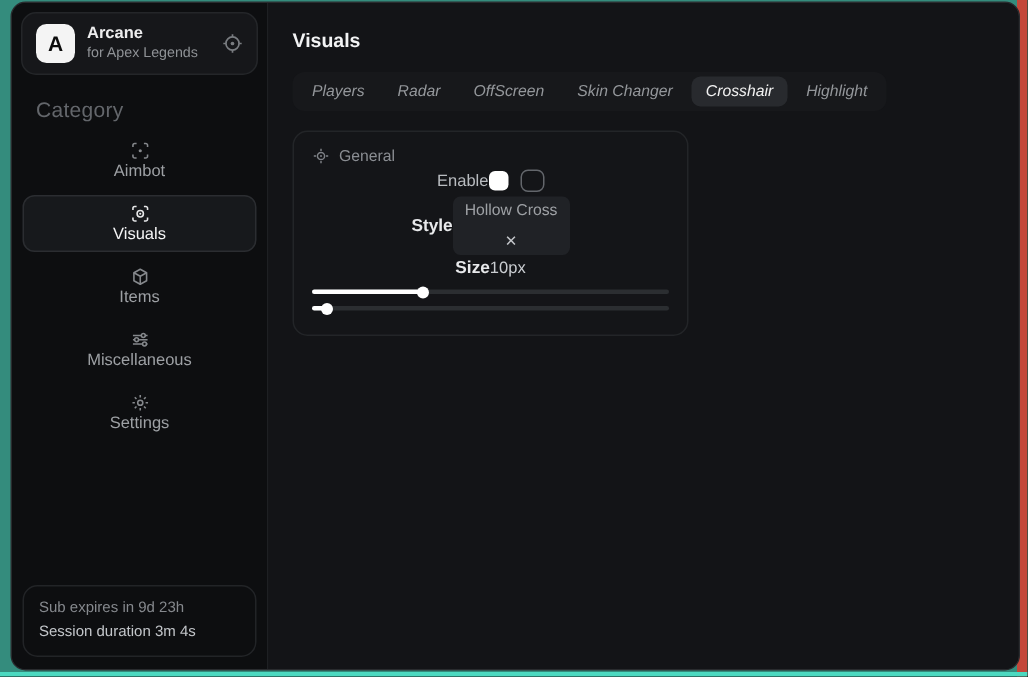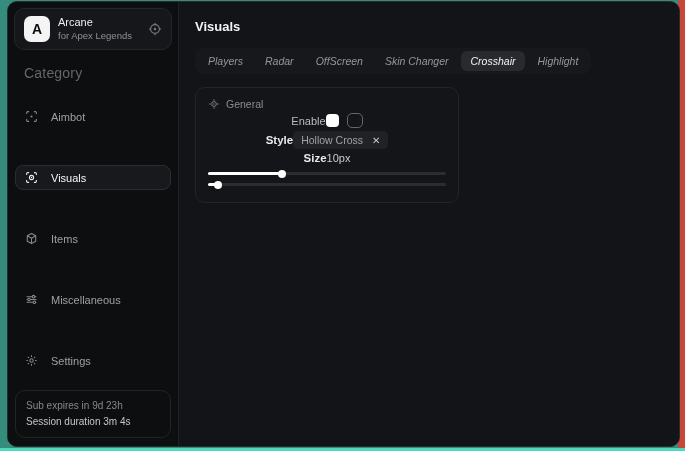--- a/index.html
+++ b/index.html
@@ -23,31 +23,31 @@
   .app-card {
     background:#16171a; border:1px solid #242629; border-radius:10px;
     padding:7px 9px; display:flex; align-items:center; gap:8px;
   }
   .app-logo {
     width:26px; height:26px; background:#f4f4f4; border-radius:7px;
     display:flex; align-items:center; justify-content:center;
     color:#0c0c0c; font-weight:bold; font-size:14px;
   }
   .app-meta { flex:1; line-height:1.25; }
-  .app-name { font-size:11px; font-weight:normal; color:#ededee; }
+  .app-name { font-size:11px; font-weight:bold; color:#ededee; }
   .app-sub  { font-size:9.5px; color:#8f9296; }
   .app-target { color:#797c80; display:flex; }
 
   .cat-label { margin:15px 0 7px 10px; font-size:14px; color:#63666b; letter-spacing:.2px; }
 
   .nav { display:flex; flex-direction:column; gap:4px; }
   .nav-item {
-    display:flex; align-items:center; gap:13px; padding:5px 9px; margin:16px 1px;
+    display:flex; align-items:center; gap:1px; padding:5px 9px; margin:0 1px;
     border:1px solid transparent; border-radius:8px;
-    color:#9da0a4; font-size:11px; cursor:pointer;
+    color:#9da0a4; font-size:11px; cursor:pointer;flex-direction:column;
   }
   .nav-item .nv-icon { display:flex; color:#85888c; }
   .nav-item.selected { background:#17191c; border-color:#2b2d31; color:#f5f5f6; }
   .nav-item.selected .nv-icon { color:#e8e9ea; }
 
   .side-spacer { flex:1; }
   .footer-card {
     border:1px solid #222427; border-radius:10px; padding:7px 10px 8px; margin:0 1px;
     line-height:1.55;
   }
@@ -80,21 +80,21 @@
   .lbl-dim  { font-size:11px; color:#b9bcc0; }
   .lbl-strong { font-size:11.5px; font-weight:bold; color:#e8e9eb; }
   .val { font-size:11px; color:#c9ccd0; }
 
   .enable-controls { display:flex; align-items:center; gap:8px; }
   .checkbox-on { width:13px; height:13px; background:#ffffff; border-radius:4px; cursor:pointer; }
   .keybind-box { width:16px; height:15px; border:1.5px solid #63666b; border-radius:5px; cursor:pointer; }
 
   .style-pill {
     display:flex; align-items:center; gap:9px;
-    background:#202226; border-radius:5px; padding:3px 8px; cursor:pointer;
+    background:#202226; border-radius:5px; padding:3px 8px; cursor:pointer;flex-direction:column;
   }
   .style-value { font-size:10.5px; color:#9ea1a5; }
   .style-clear { font-size:10px; color:#c4c7cb; cursor:pointer; }
 
   .slider { position:relative; height:3px; background:#2b2e31; border-radius:2px; margin-top:8px; cursor:pointer; }
   .slider-fill { position:absolute; left:0; top:0; height:100%; background:#ffffff; border-radius:2px; }
   .slider-thumb {
     position:absolute; top:50%; width:8px; height:8px; background:#ffffff;
     border-radius:50%; transform:translate(-50%,-50%);
   }

